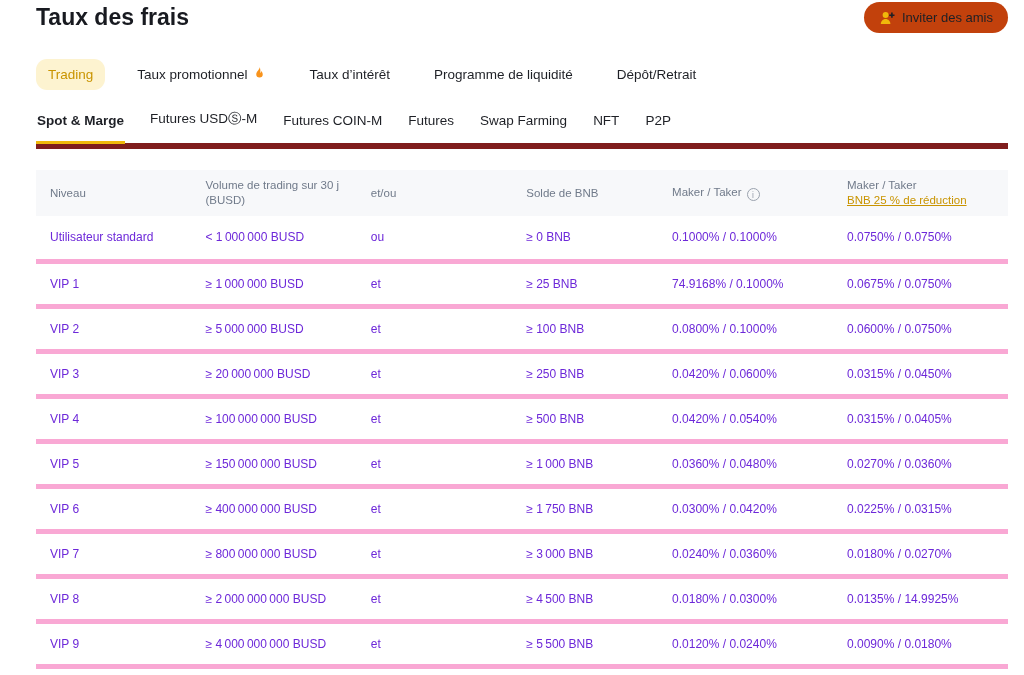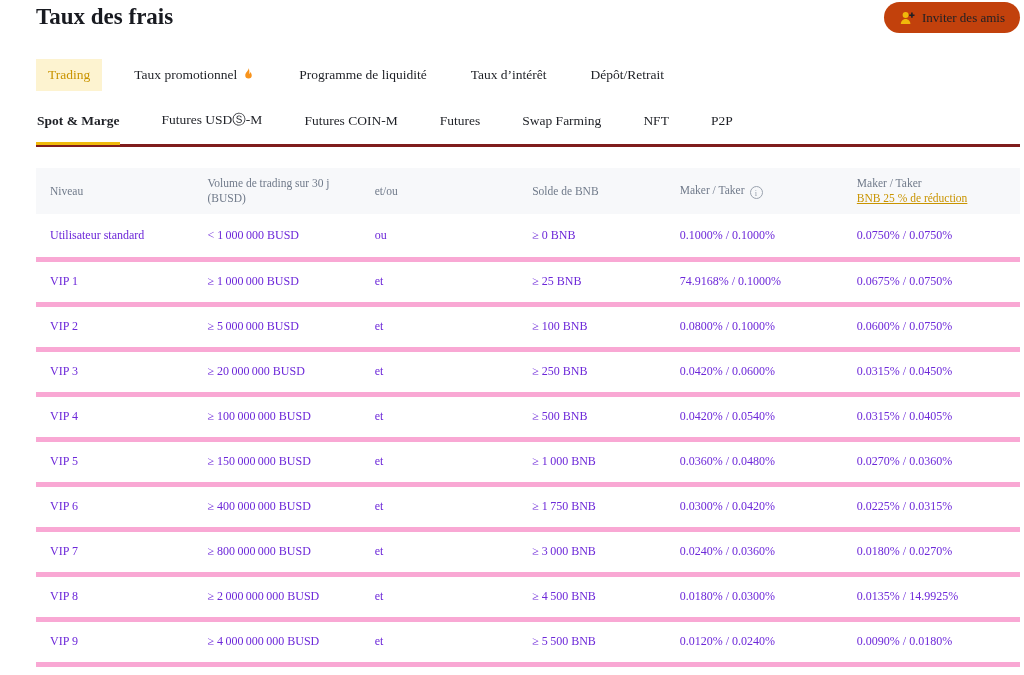--- a/index.html
+++ b/index.html
@@ -3,45 +3,45 @@
 <meta charset="utf-8">
 <style>
   * { margin:0; padding:0; box-sizing:border-box; }
   html,body { width:1024px; height:675px; }
   body {
     background:#ffffff;
     font-family:"Liberation Sans", sans-serif;
     color:#1E2026;
     overflow:hidden;
   }
-  .page { padding:2px 4px 0 36px;font-family:Liberation Serif, serif; }
+  .page { padding:2px 16px 0 36px; }
 
   
   .topbar { display:flex; justify-content:space-between; align-items:flex-start; }
   .title { font-size:23px; font-weight:700; color:#181A20; padding-top:2px; }
   .invite-btn {
     display:flex; align-items:center; gap:7px;
     background:#c2410c; border:none; border-radius:16px;
     height:31px; padding:0 15px; cursor:pointer;
     font-family:inherit; font-size:13px; font-weight:500; color:#1E2026;
   }
   .invite-icon { display:inline-flex; width:16px; height:16px; }
 
   
   .main-tabs { display:flex; align-items:center; gap:20px; margin-top:26px; }
   .main-tab {
     display:flex; align-items:center; gap:5px;
     font-size:13.5px; font-weight:500; color:#1E2026;
-    padding:8px 12px; border-radius:0; cursor:pointer; white-space:nowrap;
+    padding:8px 12px; border-radius:11px; cursor:pointer; white-space:nowrap;
   }
   .main-tab.active { background:#FDF3D0; color:#C99400; }
   .fire { display:inline-flex; width:13px; height:13px; margin-top:-2px; }
 
   
-  .sub-tabs { display:flex; align-items:flex-end; gap:40px; margin-top:16px; border-bottom:3px solid #7f1d1d; }
+  .sub-tabs { display:flex; align-items:flex-end; gap:24px; margin-top:16px; border-bottom:6px solid #7f1d1d; }
   .sub-tab {
     font-size:13.5px; font-weight:400; color:#1E2026;
     padding:4px 1px 13px 1px; cursor:pointer; white-space:nowrap;
     border-bottom:3px solid transparent; margin-bottom:-1px;
   }
   .sub-tab.active { font-weight:700; border-bottom-color:#F0B90B; }
 
   
   .fee-table { width:100%; border-collapse:collapse; margin-top:21px; table-layout:fixed; }
   .fee-table thead tr { background:#F7F8FA; }
@@ -86,24 +86,24 @@
       </div>
       <div class="main-tab">
         <span>Taux promotionnel</span>
         <span class="fire">
           <svg width="13" height="13" viewBox="0 0 16 16">
             <path fill="#F8931C" d="M8 0C8.8 3.2 4 5 4 9a4 4 0 0 0 8 0c0-1.8-.9-3-1.8-4.2-.1 1.3-.6 2.2-1.5 2.7C9.4 5.4 9.3 2.5 8 0z"></path>
           </svg>
         </span>
       </div>
       <div class="main-tab">
+        <span>Taux d’intérêt</span>
+      </div>
+      <div class="main-tab">
         <span>Programme de liquidité</span>
-      </div>
-      <div class="main-tab">
-        <span>Taux d’intérêt</span>
       </div>
       <div class="main-tab">
         <span>Dépôt/Retrait</span>
       </div>
     </div>
 
   <div class="sub-tabs">
       <div class="sub-tab active">Spot &amp; Marge</div>
       <div class="sub-tab">Futures USDⓈ-M</div>
       <div class="sub-tab">Futures COIN-M</div>

